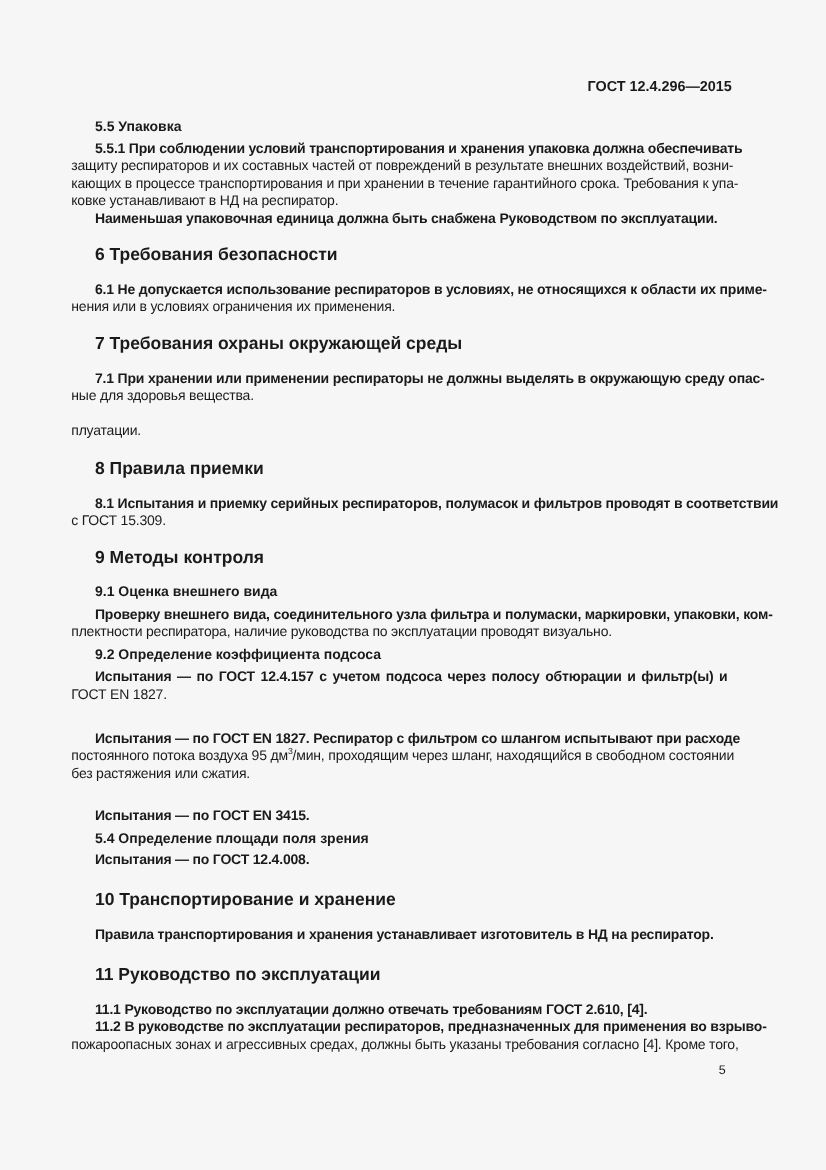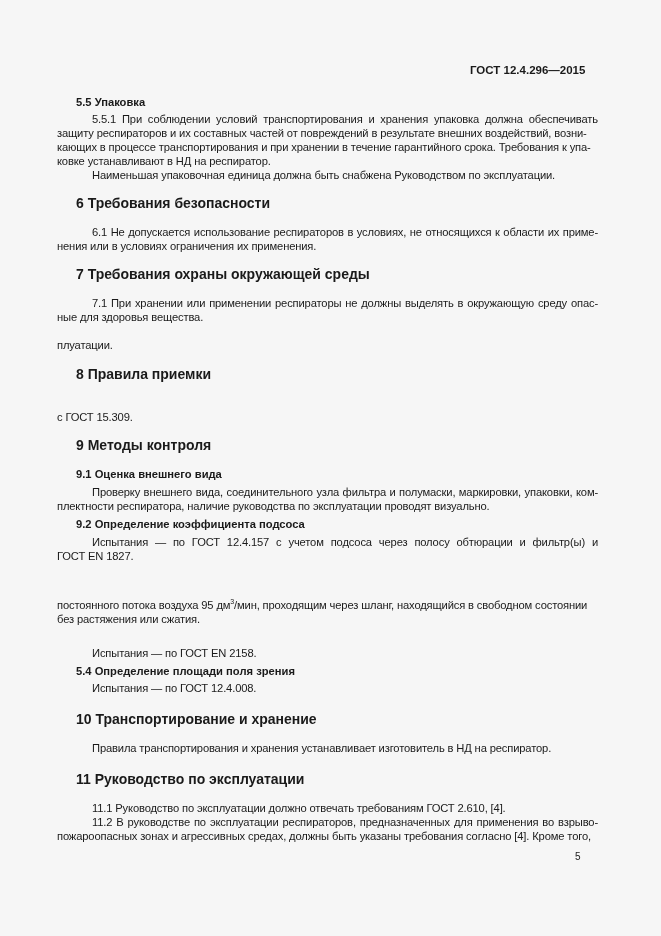--- a/index.html
+++ b/index.html
@@ -14,21 +14,21 @@
   .page { position: absolute; left: 0; top: 0; width: 661px; height: 936px; }
   .ln {
     position: absolute;
     font-size: 11.2px;
     line-height: 14px;
     white-space: nowrap;
     letter-spacing: -0.15px;
   }
   .just { text-align: justify; text-align-last: justify; width: 525px; }
   .left { left: 57px; }
-  .ind { left: 92px; }
+  .ind { left: 76px; font-weight: bold; }
   .h1 {
     position: absolute; left: 76px;
     font-size: 14px; font-weight: bold; line-height: 16px;
     white-space: nowrap; letter-spacing: 0px; text-align: center;
   }
   .h2 {
     position: absolute; left: 76px;
     font-size: 11.2px; font-weight: bold; line-height: 14px;
     white-space: nowrap;
   }
@@ -57,36 +57,38 @@
   <div class="h1" style="top:195px">6  Требования безопасности</div>
   <div class="ln ind just" style="top:225px">6.1  Не допускается использование респираторов в условиях, не относящихся к области их приме-</div>
   <div class="ln left" style="top:239px">нения или в условиях ограничения их применения.</div>
 
   <div class="h1" style="top:266px">7  Требования охраны окружающей среды</div>
   <div class="ln ind just" style="top:296px">7.1  При хранении или применении респираторы не должны выделять в окружающую среду опас-</div>
   <div class="ln left" style="top:310px">ные для здоровья вещества.</div>
   <div class="ln left" style="top:338px">плуатации.</div>
 
   <div class="h1" style="top:366px">8  Правила приемки</div>
+  <div class="ln ind just" style="top:396px">8.1  Испытания и приемку серийных респираторов, полумасок и фильтров проводят в соответствии</div>
   <div class="ln left" style="top:410px">с ГОСТ 15.309.</div>
 
   <div class="h1" style="top:437px">9  Методы контроля</div>
 
   <div class="h2" style="top:467px">9.1  Оценка внешнего вида</div>
   <div class="ln ind just" style="top:485px">Проверку внешнего вида, соединительного узла фильтра и полумаски, маркировки, упаковки, ком-</div>
   <div class="ln left" style="top:499px">плектности респиратора, наличие руководства по эксплуатации проводят визуально.</div>
 
   <div class="h2" style="top:517px">9.2  Определение коэффициента подсоса</div>
   <div class="ln ind just" style="top:535px">Испытания — по ГОСТ 12.4.157 с учетом подсоса через полосу обтюрации и фильтр(ы) и</div>
   <div class="ln left" style="top:549px">ГОСТ EN 1827.</div>
 
+  <div class="ln ind just" style="top:584px">Испытания — по ГОСТ EN 1827. Респиратор с фильтром со шлангом испытывают при расходе</div>
   <div class="ln left just" style="top:598px"><span>постоянного потока воздуха 95 дм</span><sup>3</sup><span>/мин, проходящим через шланг, находящийся в свободном состоянии</span></div>
   <div class="ln left" style="top:612px">без растяжения или сжатия.</div>
 
-  <div class="ln ind" style="top:646px">Испытания — по ГОСТ EN 2158.</div>
+  <div class="ln ind" style="top:646px">Испытания — по ГОСТ EN 3415.</div>
 
   <div class="h2" style="top:664px">5.4  Определение площади поля зрения</div>
   <div class="ln ind" style="top:681px">Испытания — по ГОСТ 12.4.008.</div>
 
   <div class="h1" style="top:711px">10  Транспортирование и хранение</div>
   <div class="ln ind" style="top:741px">Правила транспортирования и хранения устанавливает изготовитель в НД на респиратор.</div>
 
   <div class="h1" style="top:771px">11  Руководство по эксплуатации</div>
   <div class="ln ind" style="top:801px">11.1  Руководство по эксплуатации должно отвечать требованиям ГОСТ 2.610, [4].</div>
   <div class="ln ind just" style="top:815px">11.2  В руководстве по эксплуатации респираторов, предназначенных для применения во взрыво-</div>

